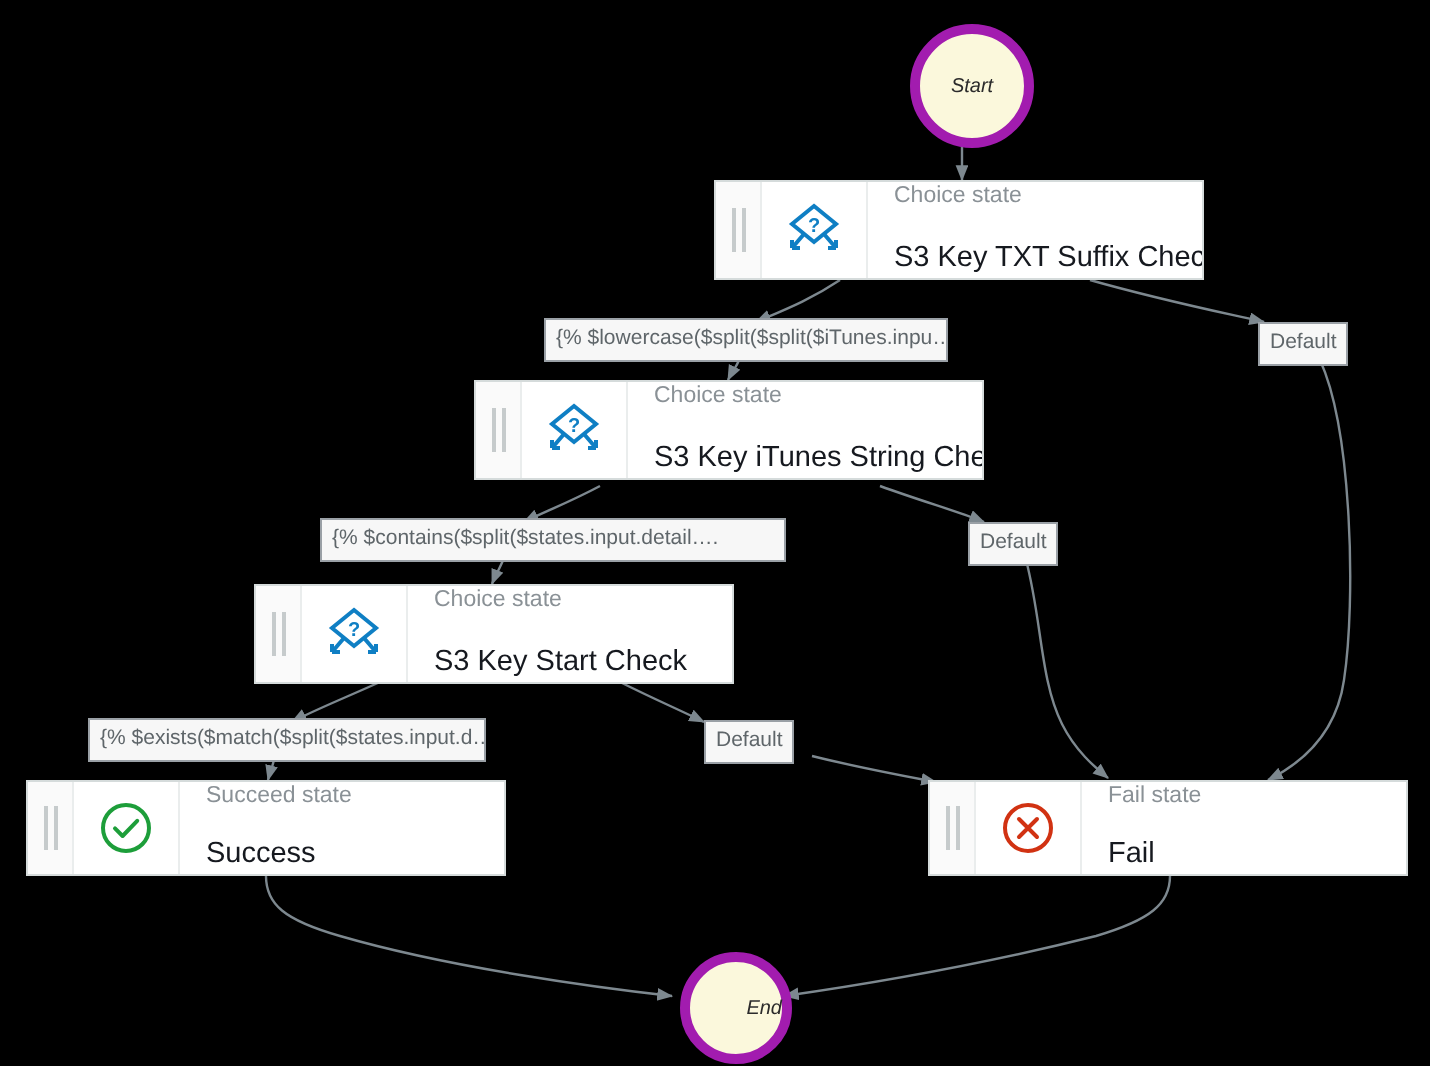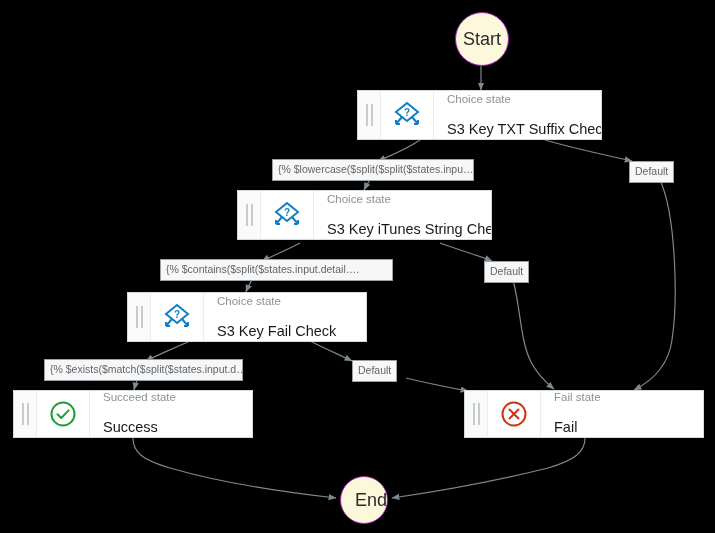--- a/index.html
+++ b/index.html
@@ -3,37 +3,37 @@
 <meta charset="utf-8">
 <style>
   html,body{margin:0;padding:0;background:#000;}
   body{width:715px;height:533px;overflow:hidden;
        font-family:"Liberation Sans","DejaVu Sans",sans-serif;}
   #canvas{position:relative;width:715px;height:533px;background:#000;}
   #edges{position:absolute;left:0;top:0;width:715px;height:533px;}
 
   
   .terminal{position:absolute;border-radius:50%;
-    background:#fbf8dc;border:1px solid #a21caf;
+    background:#fbf8dc;border:5px solid #a21caf;
     display:flex;align-items:center;justify-content:center;
-    color:#2b2b2b;font-size:18px;}
+    color:#2b2b2b;font-size:10px;font-style:italic;}
 
   
   .state{position:absolute;background:#fff;border:1px solid #d5dbdb;
     display:flex;align-items:stretch;box-sizing:border-box;
     box-shadow:0 1px 1px rgba(0,0,0,.10);}
   .grip{width:22px;flex:0 0 22px;background:#fafafa;
     border-right:1px solid #eaeded;
     display:flex;align-items:center;justify-content:center;gap:3px;}
   .grip i{display:block;width:2px;height:22px;background:#c6cbcc;}
   .iconcell{width:52px;flex:0 0 52px;background:#fff;
     border-right:1px solid #eaeded;
     display:flex;align-items:center;justify-content:center;}
   .labels{flex:1 1 auto;display:flex;flex-direction:column;
-    justify-content:flex-end;padding-left:13px;overflow:hidden;gap:11px;}
+    justify-content:space-between;padding-left:13px;overflow:hidden;}
   .kind{font-size:11.5px;color:#8a9196;line-height:1.35;
     white-space:nowrap;}
   .name{font-size:14.5px;color:#16191f;line-height:1.4;
     white-space:nowrap;}
 
   
   .chip{position:absolute;background:#f7f7f7;border:1px solid #9aa0a6;
     color:#5f6ب6a;color:#5f666a;font-size:10.5px;line-height:1;
     padding:4px 5px 5px;white-space:nowrap;box-sizing:border-box;}
   .chip.wide{overflow:hidden;text-overflow:clip;}
@@ -133,21 +133,21 @@
     <div class="iconcell">
       <svg width="32" height="30" viewBox="0 0 32 30">
         <path d="M16 3 L27 12 L16 21 L5 12 Z" fill="none" stroke="#0f7fc4" stroke-width="2"></path>
         <text x="16" y="16" text-anchor="middle" font-size="10" fill="#0f7fc4" font-family="Liberation Sans, sans-serif" font-weight="bold">?</text>
         <path d="M11 17 L5 24 M5 24 L5 20 M5 24 L9 24" fill="none" stroke="#0f7fc4" stroke-width="2"></path>
         <path d="M21 17 L27 24 M27 24 L27 20 M27 24 L23 24" fill="none" stroke="#0f7fc4" stroke-width="2"></path>
       </svg>
     </div>
     <div class="labels">
       <div class="kind">Choice state</div>
-      <div class="name">S3 Key Fail Check</div>
+      <div class="name">S3 Key Start Check</div>
     </div>
   </div>
 
   <div class="state" style="left:13px;top:390px;width:240px;height:48px;">
     <div class="grip">
         <i></i>
         <i></i>
       </div>
     <div class="iconcell">
       <svg width="30" height="30" viewBox="0 0 30 30">
@@ -175,21 +175,21 @@
     <div class="labels">
       <div class="kind">Fail state</div>
       <div class="name">Fail</div>
     </div>
   </div>
 
   <div class="terminal" style="left:340px;top:476px;width:46px;height:46px;justify-content:flex-end;">
     <span>End</span>
   </div>
 
-  <div class="chip wide" style="left:272px;top:159px;width:202px;">{% $lowercase($split($split($states.inpu…</div>
+  <div class="chip wide" style="left:272px;top:159px;width:202px;">{% $lowercase($split($split($iTunes.inpu…</div>
 
   <div class="chip" style="left:629px;top:161px;">Default</div>
 
   <div class="chip wide" style="left:160px;top:259px;width:233px;">{% $contains($split($states.input.detail….</div>
 
   <div class="chip" style="left:484px;top:261px;">Default</div>
 
   <div class="chip wide" style="left:44px;top:359px;width:199px;">{% $exists($match($split($states.input.d…</div>
 
   <div class="chip" style="left:352px;top:360px;">Default</div>

